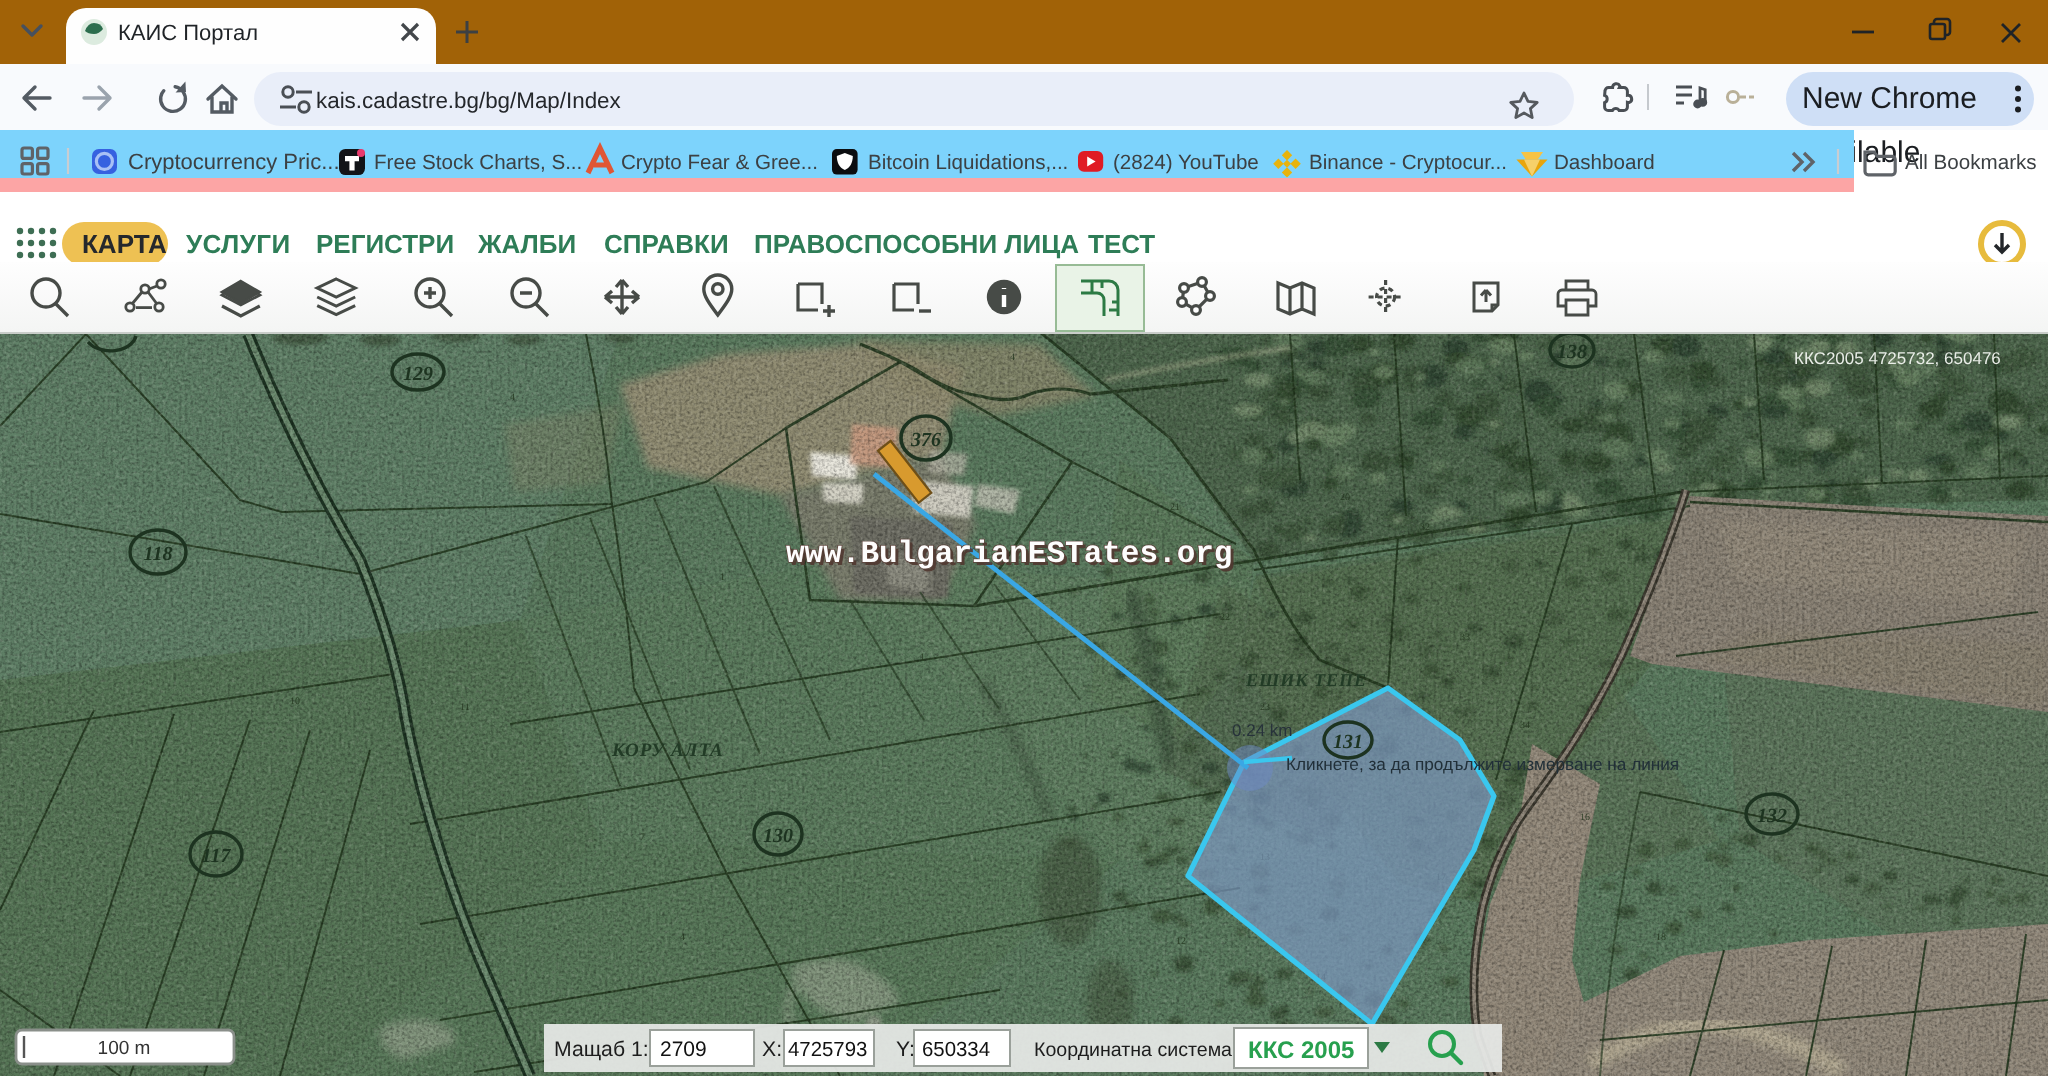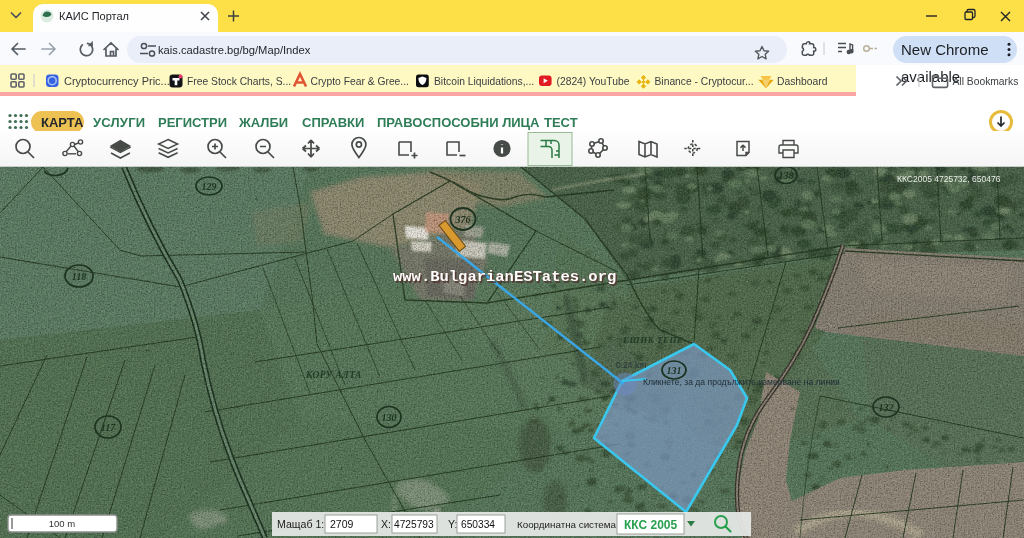--- a/index.html
+++ b/index.html
@@ -1,21 +1,21 @@
 <!DOCTYPE html>
 <html><head>
 <meta charset="utf-8">
 <style>
   * { margin:0; padding:0; box-sizing:border-box; }
   html,body { width:1024px; height:538px; overflow:hidden; font-family:"Liberation Sans", sans-serif; }
-  #tabstrip { position:absolute; left:0; top:0; width:1024px; height:32px; background:#fde047; }
+  #tabstrip { position:absolute; left:0; top:0; width:1024px; height:32px; background:#a16207; }
   #tab { position:absolute; left:33px; top:4px; width:185px; height:28px; background:#fefefe; border-radius:10px 10px 0 0; }
   #toolbar { position:absolute; left:0; top:32px; width:1024px; height:33px; background:#f8fafd; }
   #omnibox { position:absolute; left:127px; top:36px; width:660px; height:27px; border-radius:14px; background:#e9eef9; }
-  #bookmarks { position:absolute; left:0; top:65px; width:856px; height:31px; background:#fef9c3; border-bottom:4px solid #fca5a5; }
+  #bookmarks { position:absolute; left:0; top:65px; width:927px; height:31px; background:#7dd3fc; border-bottom:7px solid #fca5a5; }
   #navbar { position:absolute; left:0; top:104px; width:1024px; height:35px; background:#ffffff; }
   #mapbar { position:absolute; left:0; top:131px; width:1024px; height:36px; background:linear-gradient(#fefefe,#f4f5f4); border-bottom:1px solid #c9cdc9; }
   #map { position:absolute; left:0; top:167px; width:1024px; height:371px; }
   .bmtext { color:#3c4043; font-size:11px; }
   .navlink { color:#2e7d57; font-weight:bold; font-size:13px; letter-spacing:0.2px;}
 </style>
 </head>
 <body>
 <div id="tabstrip">
   <svg width="1024" height="32" style="position:absolute;left:0;top:0">

